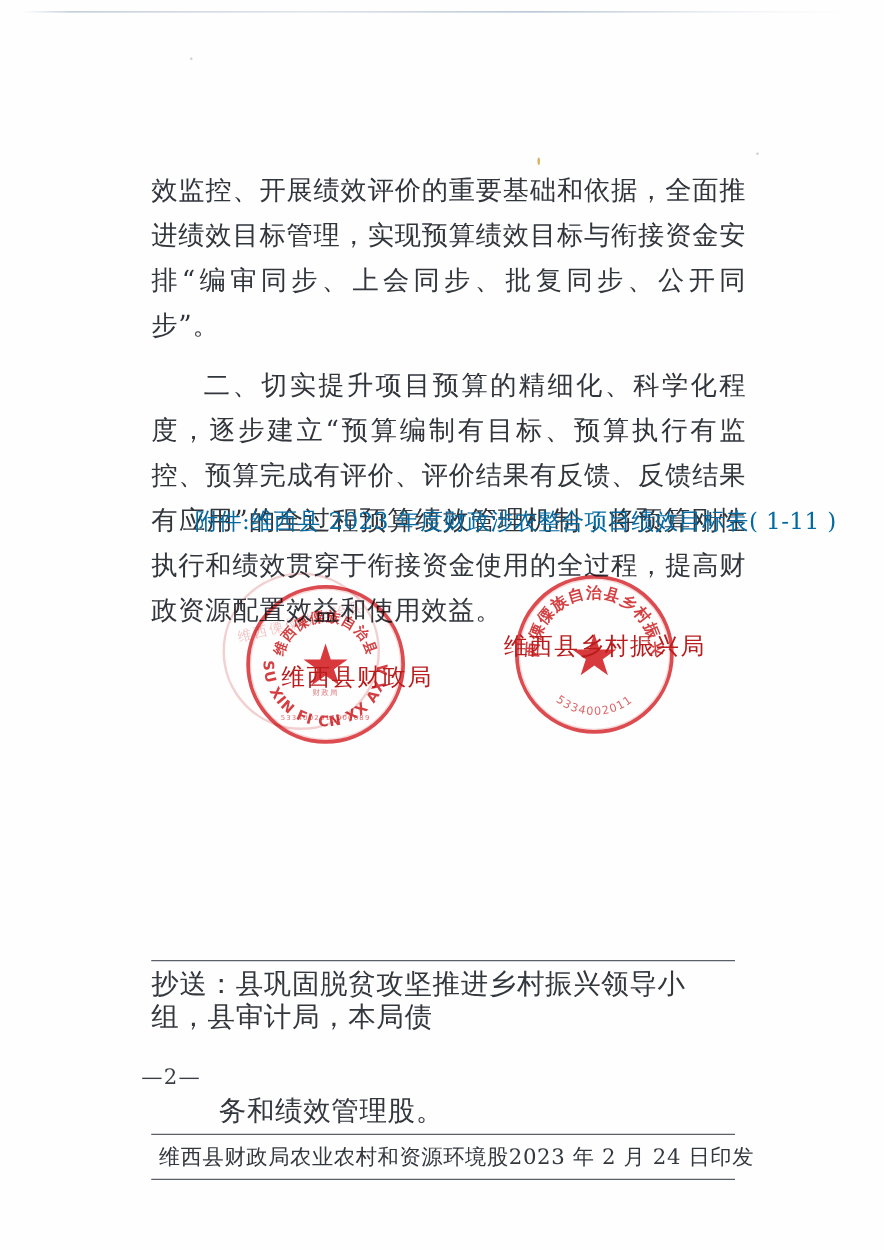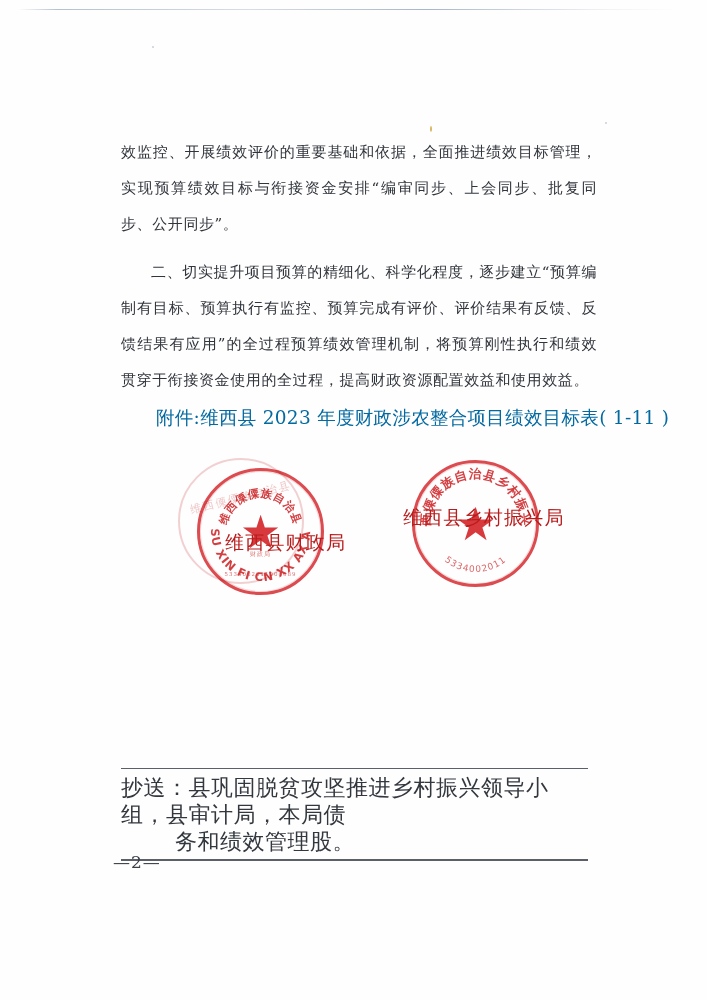--- a/index.html
+++ b/index.html
@@ -43,21 +43,21 @@
   }
 
   
   .body-text {
     position: absolute;
     left: 121px;
     top: 134px;
     width: 476px;
   }
   .para {
-    font-size: 15px;
+    font-size: 21px;
     line-height: 36px;
     letter-spacing: .6px;
     text-align: justify;
     text-justify: inter-ideograph;
     margin: 0;
     color: #31353c;
   }
   .para.indent { text-indent: 2em; }
   .para + .para { margin-top: 12px; }
 
@@ -177,20 +177,21 @@
   .cc-row {
     padding: 5px 0 4px 0;
     font-size: 22px;
     line-height: 27px;
     letter-spacing: .5px;
     color: #33373e;
   }
   .cc-cont {
     display: block;
     padding-left: 54px;
+    margin-top: 48px;
   }
   .issuer-row {
     display: flex;
     justify-content: space-between;
     align-items: baseline;
     padding: 5px 4px 4px 6px;
     font-size: 17px;
     line-height: 26px;
     letter-spacing: .5px;
     color: #33373e;
@@ -272,18 +273,22 @@
     </div>
   </div>
 
   <div class="footer">
     <div class="rule"></div>
     <div class="cc-row">
       <span>抄送：</span><span>县巩固脱贫攻坚推进乡村振兴领导小组，县审计局，本局债</span>
       <span class="cc-cont">务和绩效管理股。</span>
     </div>
     <div class="rule thin"></div>
+    <div class="issuer-row">
+      <span>维西县财政局农业农村和资源环境股</span>
+      <span>2023 年 2 月 24 日印发</span>
+    </div>
     <div class="rule thin"></div>
   </div>
 
   <div class="page-no">—2—</div>
 
 </div>
 
 </body></html>

